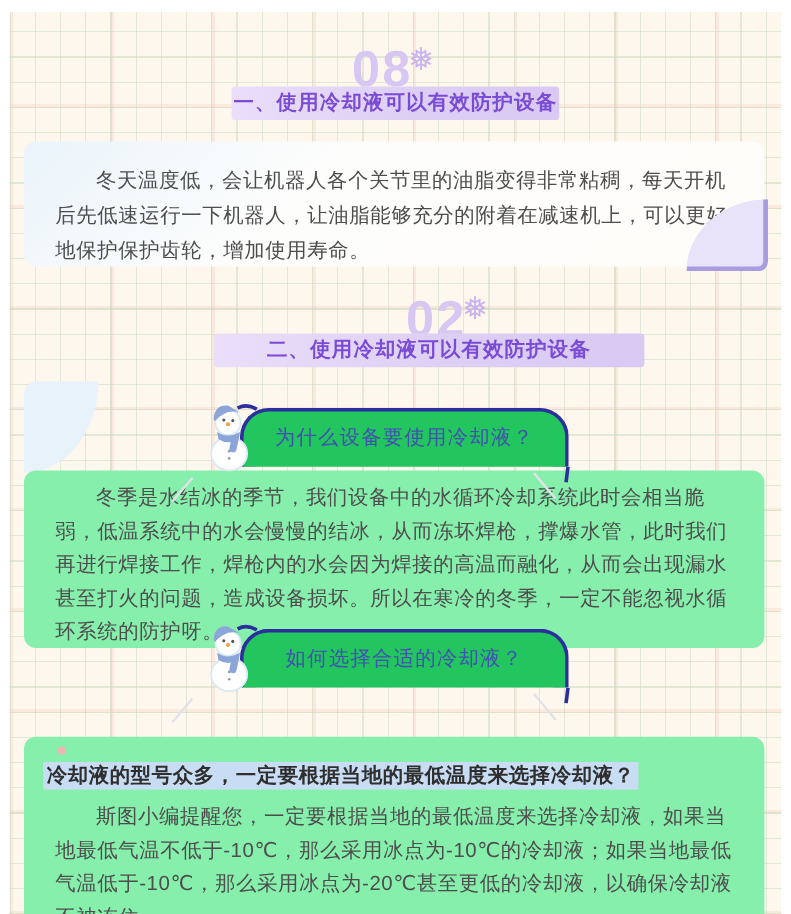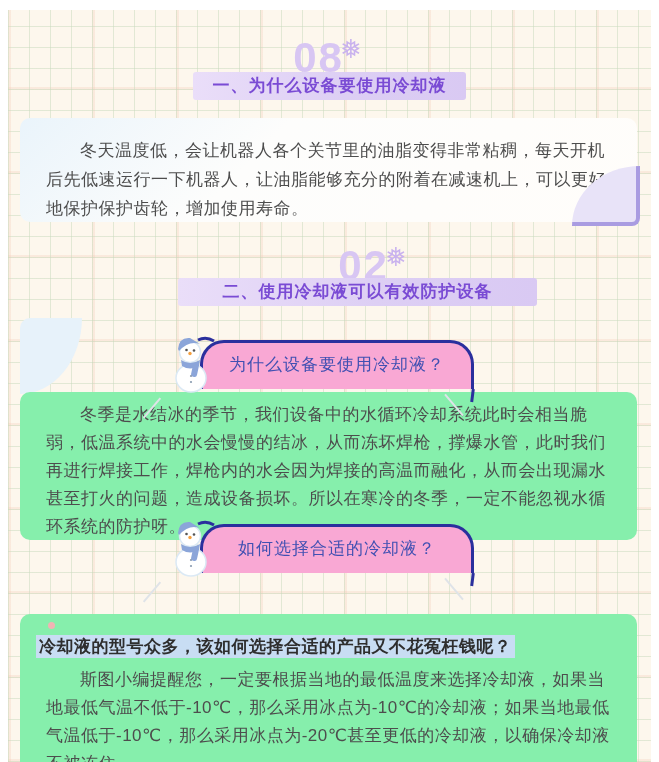--- a/index.html
+++ b/index.html
@@ -49,21 +49,21 @@
     background:#e8e3f8;border-right:4px solid #a99ce1;border-bottom:4px solid #a99ce1;
     border-top-left-radius:100%;border-bottom-right-radius:8px;z-index:3;
   }
   .corner-blue{
     position:absolute;left:20px;top:318px;width:62px;height:76px;
     background:#e7f2fa;border-bottom-right-radius:100%;border-top-left-radius:10px;z-index:1;
   }
   .qa-tab{
     position:absolute;left:200px;width:268px;height:46px;z-index:4;
     border:3px solid #2a2f9d;border-bottom:none;border-radius:24px 24px 0 0;
-    background:#f9a8d4;text-align:center;
+    background:#22c55e;text-align:center;
   }
   .tab1{top:340px;}
   .tab2{top:524px;}
   .qa-tab .q-text{
     display:inline-block;line-height:44px;color:#4150b2;font-size:17px;letter-spacing:1px;
   }
   .tab-tail{
     position:absolute;right:-3px;bottom:-13px;width:3px;height:13px;background:#2a2f9d;
     transform:rotate(7deg);
   }
@@ -85,21 +85,21 @@
 </head>
 <body>
 
 <div class="page">
   <div class="grid-bg"></div>
 
   <div class="num-wrap" style="top:38px;">
     <span class="num">08</span><span class="flake">❅</span>
   </div>
   <div class="banner banner1">
-    <span>一、为什么设备要使用冷却液</span>
+    <span>一、使用冷却液可以有效防护设备</span>
   </div>
   <div class="card card1">
     <p class="para">冬天温度低，会让机器人各个关节里的油脂变得非常粘稠，每天开机后先低速运行一下机器人，让油脂能够充分的附着在减速机上，可以更好地保护保护齿轮，增加使用寿命。</p>
     <div class="corner-purple"></div>
   </div>
 
   <div class="num-wrap" style="top:246px;padding-left:45px;">
     <span class="num">02</span><span class="flake">❅</span>
   </div>
   <div class="banner banner2">
@@ -151,16 +151,16 @@
       <span class="leg leg-left"></span>
     </span>
     <span class="q-text">如何选择合适的冷却液？</span>
     <span class="tab-tail"></span>
     <span class="leg leg-right"></span>
   </div>
 
   <span class="dot-pink"></span>
 
   <div class="card card3">
-    <p class="hl"><mark>冷却液的型号众多，该如何选择合适的产品又不花冤枉钱呢？</mark></p>
+    <p class="hl"><mark>冷却液的型号众多，一定要根据当地的最低温度来选择冷却液？</mark></p>
     <p class="para">斯图小编提醒您，一定要根据当地的最低温度来选择冷却液，如果当地最低气温不低于-10℃，那么采用冰点为-10℃的冷却液；如果当地最低气温低于-10℃，那么采用冰点为-20℃甚至更低的冷却液，以确保冷却液不被冻住。</p>
   </div>
 </div>
 
 </body></html>

